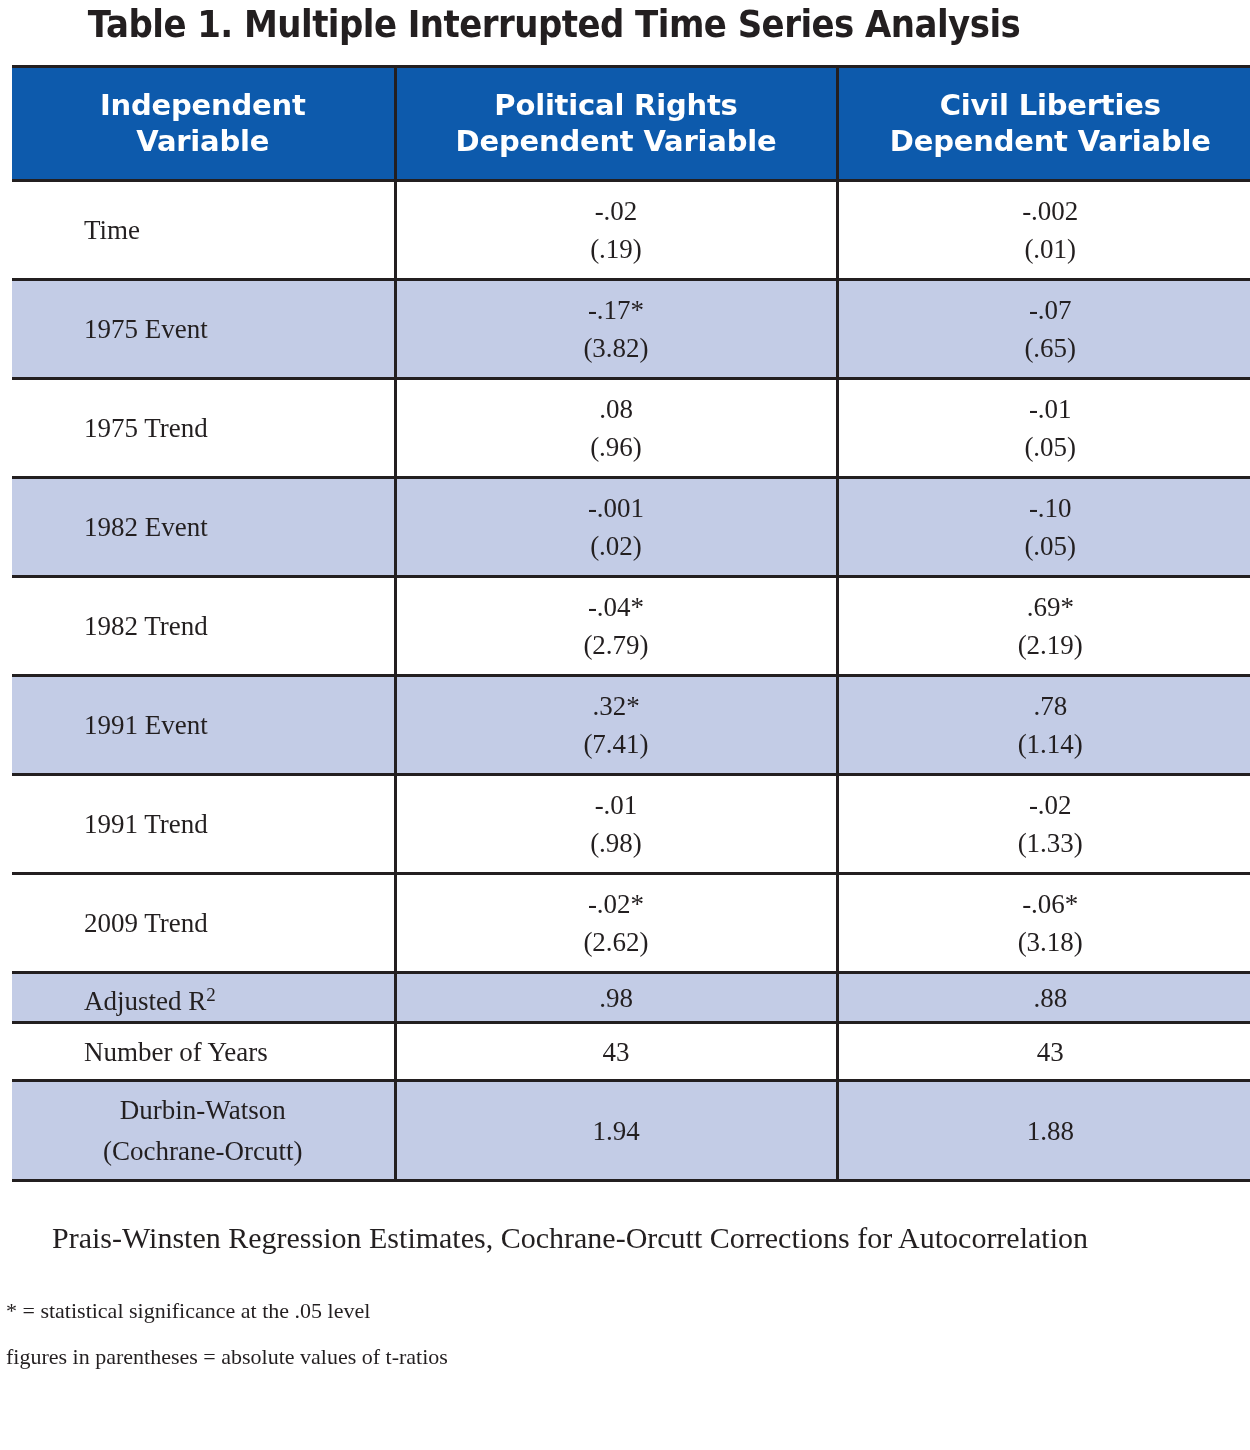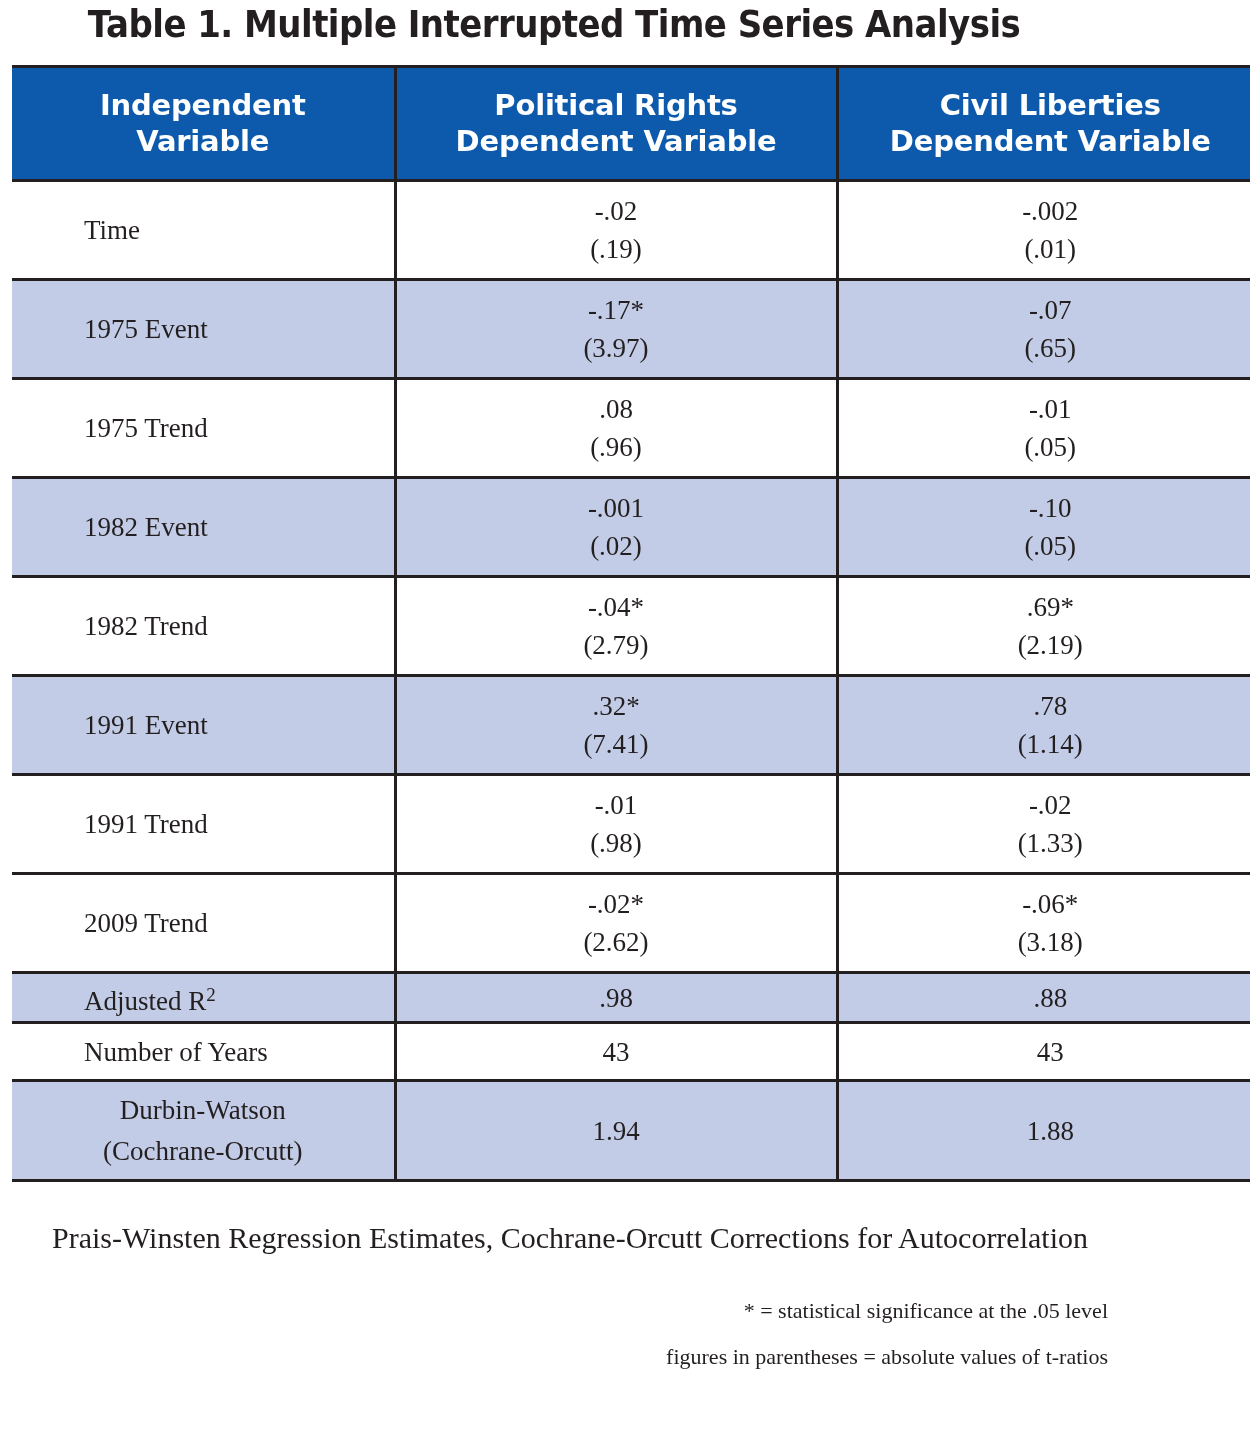--- a/index.html
+++ b/index.html
@@ -117,21 +117,21 @@
     font-size: 30px;
     line-height: 32px;
     padding: 28px 20px 0 20px;
   }
   .notes-left {
     padding: 34px 0 0 6px;
   }
   .note-left {
     font-size: 22px;
     line-height: 46px;
-    text-align: right;
+    text-align: left;
     white-space: nowrap;
   }
 </style>
 </head>
 <body>
 
 <div class="page">
 
   <div class="table-title">Table 1. Multiple Interrupted Time Series Analysis</div>
 
@@ -169,21 +169,21 @@
           <td class="value">
             <span class="coef">-.002</span>
             <span class="tstat">(.01)</span>
           </td>
         </tr>
 
         <tr class="shade pair">
           <td class="label">1975 Event</td>
           <td class="value">
             <span class="coef">-.17*</span>
-            <span class="tstat">(3.97)</span>
+            <span class="tstat">(3.82)</span>
           </td>
           <td class="value">
             <span class="coef">-.07</span>
             <span class="tstat">(.65)</span>
           </td>
         </tr>
 
         <tr class="plain pair">
           <td class="label">1975 Trend</td>
           <td class="value">

